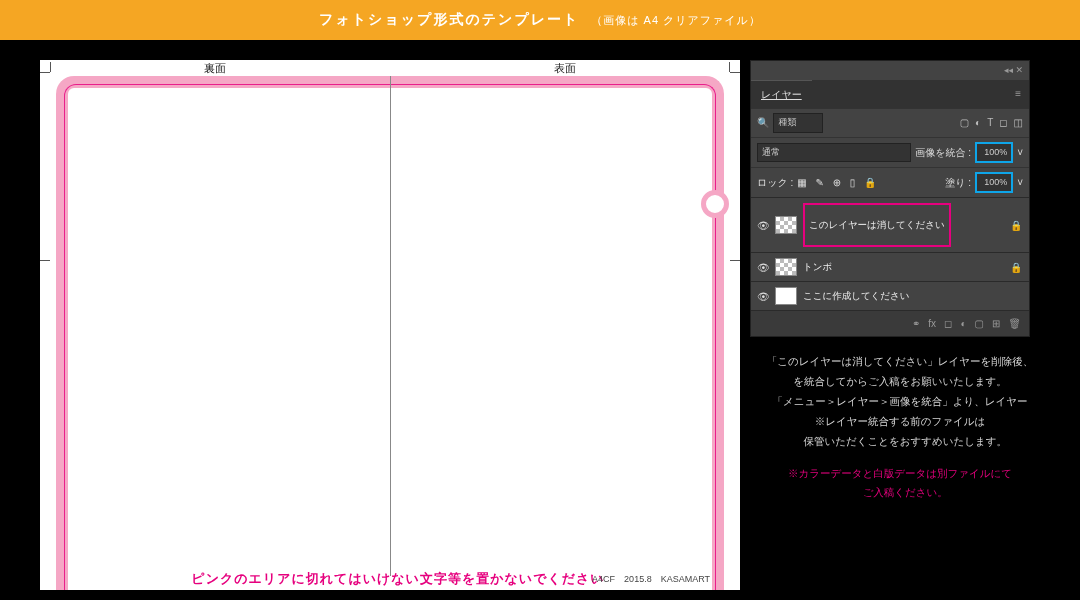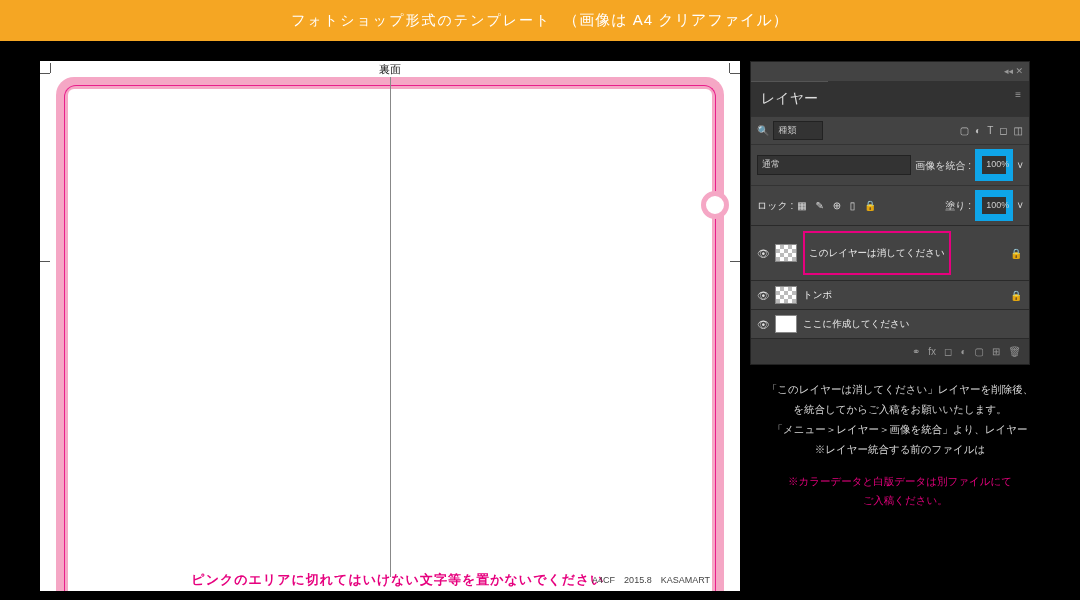--- a/index.html
+++ b/index.html
@@ -1,43 +1,43 @@
 <!DOCTYPE html>
 <html><head>
 <meta charset="utf-8">
 <style>
   * { margin: 0; padding: 0; box-sizing: border-box; }
   body { background: #000; font-family: "Hiragino Sans", "Meiryo", sans-serif; width: 1080px; height: 600px; overflow: hidden; }
   .banner { background: #f5a623; color: #fff; text-align: center; padding: 11px 0; font-size: 14px; letter-spacing: 2px; }
-  .banner .main { font-weight: normal; }
-  .banner .sub { font-size: 15px; letter-spacing: 1px; margin-left: 6px; }
+  .banner .main { font-weight: bold; }
+  .banner .sub { font-size: 11px; letter-spacing: 1px; margin-left: 6px; }
   .content { display: flex; padding: 20px 30px 0 40px; gap: 10px; }
   .template-area { width: 700px; height: 530px; background: #fff; position: relative; overflow: hidden; }
   .page-labels { position: absolute; top: 1px; left: 0; right: 0; display: flex; font-size: 11px; color: #222; }
   .page-labels span { flex: 1; text-align: center; }
   .pink-frame { position: absolute; top: 16px; left: 16px; right: 16px; bottom: 0; border: 12px solid #f5a7c5; border-bottom: none; border-radius: 18px 18px 0 0; background: #fff; }
   .inner-border { position: absolute; top: 24px; left: 24px; right: 24px; bottom: 0; border: 1px solid #e91e8c; border-bottom: none; border-radius: 12px 12px 0 0; }
   .center-divider { position: absolute; top: 16px; left: 50%; width: 1px; height: 500px; background: #888; }
   .notch { position: absolute; right: 11px; top: 130px; width: 28px; height: 28px; background: #fff; border: 5px solid #f5a7c5; border-radius: 50%; }
   .foot-text { position: absolute; bottom: 2px; left: 16px; right: 0; color: #e6007e; font-size: 13px; text-align: center; font-weight: bold; letter-spacing: 1px; }
   .foot-meta { position: absolute; bottom: 4px; right: 30px; font-size: 9px; color: #444; }
   .crop-mark { position: absolute; background: #555; }
   .cm-v { width: 1px; height: 10px; }
   .cm-h { width: 10px; height: 1px; }
 
   .side { width: 300px; color: #d6d6d6; font-size: 10.5px; line-height: 1.7; }
   .panel { background: #434343; width: 280px; border: 1px solid #222; font-size: 10px; color: #ddd; }
   .panel-top { display:flex; justify-content:flex-end; padding:2px 6px; color:#999; font-size:9px;}
-  .panel-tab { background: #323232; padding: 5px 10px; display: inline-block; font-size: 14px; border-top:1px solid #555;}
+  .panel-tab { background: #323232; padding: 5px 10px; display: inline-block; font-size: 10px; border-top:1px solid #555;text-decoration:underline;}
   .panel-row { display: flex; align-items: center; padding: 4px 6px; gap: 4px; border-top: 1px solid #333; background:#434343;}
   .search-box { display:flex; align-items:center; gap:4px; padding:4px 6px; background:#434343; border-top:1px solid #333;}
   .search-input { background:#333; border:1px solid #222; color:#ccc; font-size:9px; padding:1px 4px; width:50px;}
   .icon-strip { display:flex; gap:6px; margin-left:auto; color:#bbb; font-size:10px;}
   .select { background:#333; border:1px solid #222; color:#ccc; font-size:9px; padding:1px 4px; flex:1;}
-  .pct { background:#333; border:7px solid #0ea5e9; color:#ccc; font-size:9px; padding:1px 4px; width:38px; text-align:right;}
+  .pct { background:#333; border:2px solid #0ea5e9; color:#ccc; font-size:9px; padding:1px 4px; width:38px; text-align:right;}
   .layer-row { display:flex; align-items:center; padding:5px 6px; gap:6px; border-top:1px solid #2a2a2a; background:#434343;}
   .eye { width:12px; text-align:center; color:#ddd; font-size:10px;}
   .thumb { width:22px; height:18px; background:#fff; border:1px solid #888; display:inline-block;}
   .thumb.checker { background: repeating-conic-gradient(#bbb 0 25%, #fff 0 50%) 0 0/8px 8px;}
   .layer-name { font-size:9.5px; color:#eee; }
   .highlight-box { border:2px solid #e6007e; padding:12px 4px; }
   .lock { margin-left:auto; color:#aaa; font-size:10px;}
   .panel-foot { display:flex; justify-content:flex-end; gap:8px; padding:4px 8px; border-top:1px solid #2a2a2a; background:#3a3a3a; color:#999; font-size:10px;}
   .instructions { margin-top: 16px; text-align: center; }
   .instructions p { margin-bottom: 2px; }
@@ -49,20 +49,21 @@
 
 <div class="banner">
   <span class="main">フォトショップ形式のテンプレート</span>
   <span class="sub">（画像は A4 クリアファイル）</span>
 </div>
 
 <div class="content">
   <div class="template-area">
     <div class="page-labels">
       <span>裏面</span>
+      <span>表面</span>
     </div>
     <div class="pink-frame"></div>
     <div class="inner-border"></div>
     <div class="center-divider"></div>
     <div class="notch"></div>
 
     <div class="crop-mark cm-v" style="top:2px; left:10px;"></div>
     <div class="crop-mark cm-h" style="top:12px; left:0;"></div>
     <div class="crop-mark cm-v" style="top:2px; right:10px;"></div>
     <div class="crop-mark cm-h" style="top:12px; right:0;"></div>
@@ -131,20 +132,21 @@
         <span>🗑</span>
       </div>
     </div>
 
     <div class="instructions">
       <div id="instr-lines">
           <p>「このレイヤーは消してください」レイヤーを削除後、</p>
           <p>を統合してからご入稿をお願いいたします。</p>
           <p>「メニュー＞レイヤー＞画像を統合」より、レイヤー</p>
           <p>※レイヤー統合する前のファイルは</p>
+          <p>　保管いただくことをおすすめいたします。</p>
         </div>
       <div class="pink-text" id="pink2">
           <p>※カラーデータと白版データは別ファイルにて</p>
           <p class="indent">ご入稿ください。</p>
         </div>
     </div>
   </div>
 </div>
 
 </body></html>

